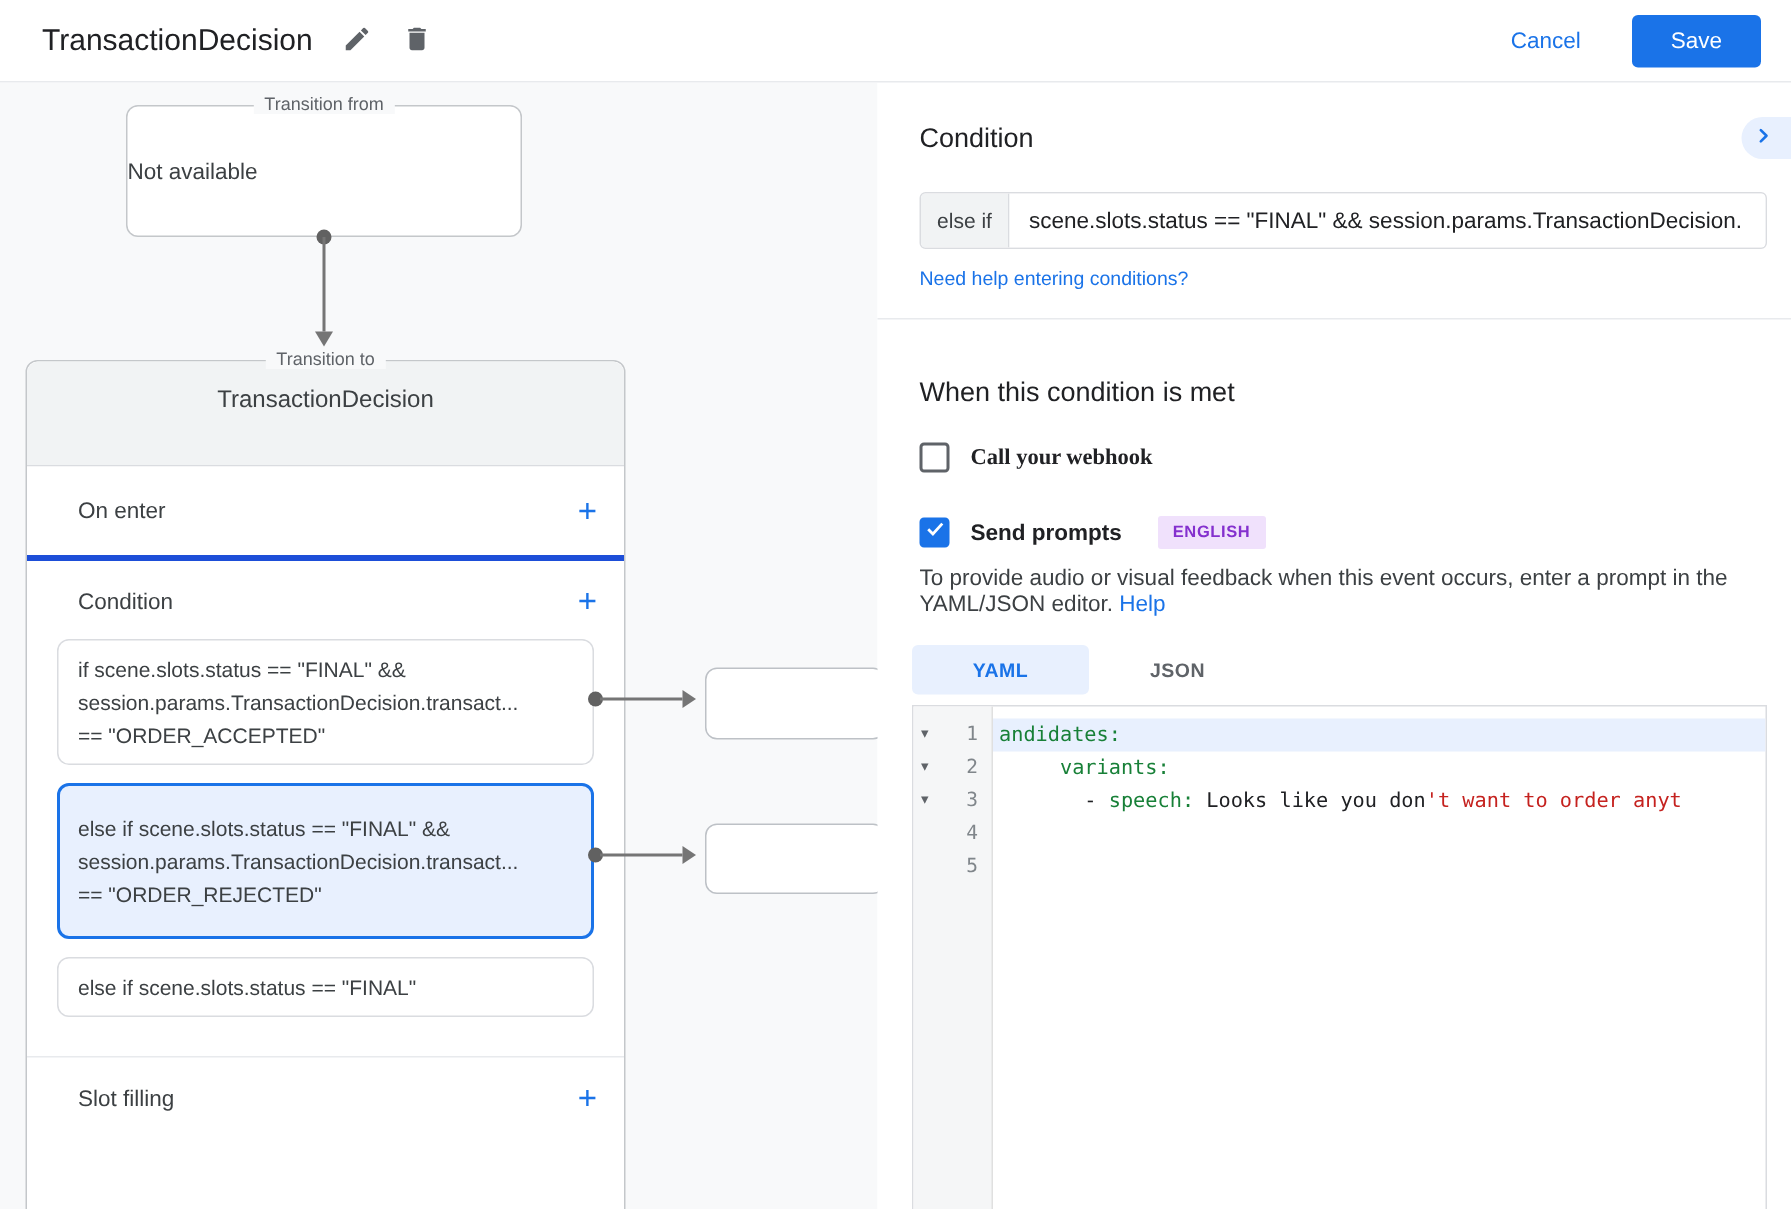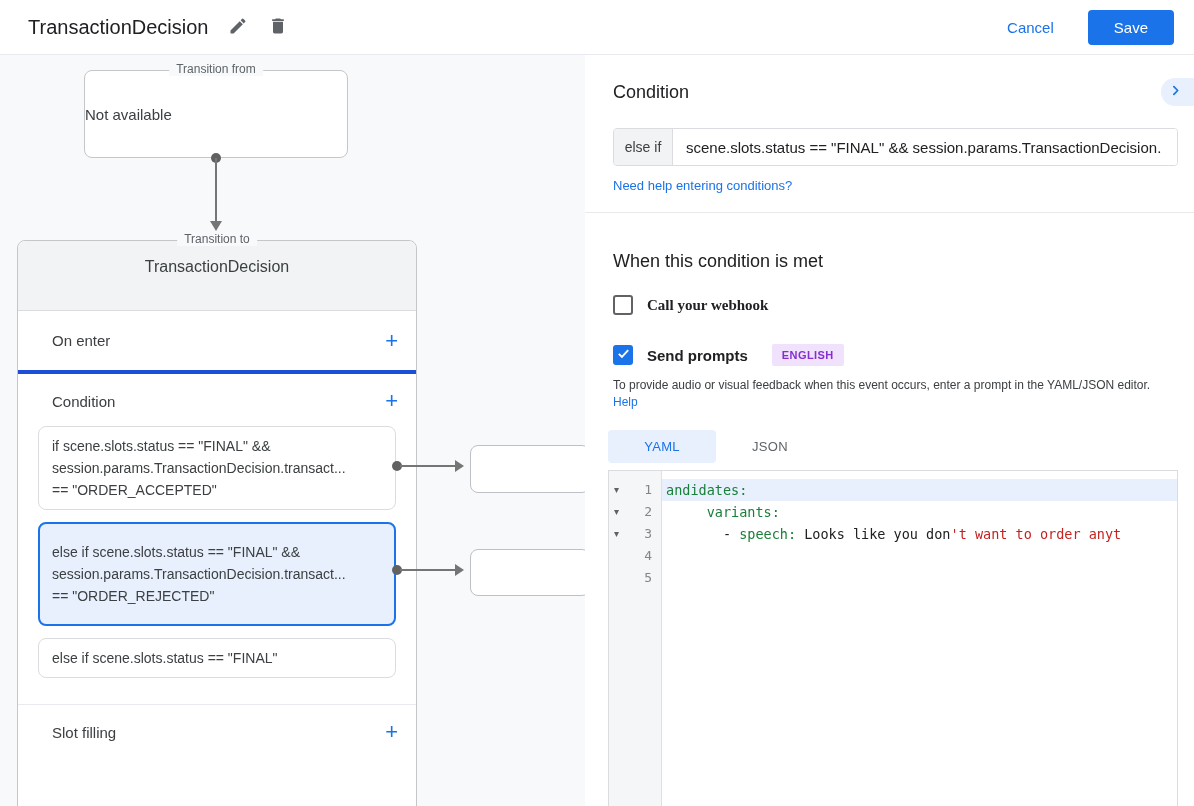--- a/index.html
+++ b/index.html
@@ -121,26 +121,26 @@
   .row-webhook { top: 240px; font-family: Liberation Serif, serif; }
   .row-prompts { top: 289px; }
   .checkbox { width: 20px; height: 20px; border: 2px solid #5f6368; border-radius: 3px; background: #fff; cursor: pointer; flex: none; }
   .checkbox.checked { border-color: #1a73e8; background: #1a73e8; display: flex; align-items: center; justify-content: center; }
   .check-label { font-size: 15px; font-weight: 700; color: #202124; }
   .lang-badge {
     margin-left: 10px; background: #f0e1fc; color: #8430ce; font-size: 11px; font-weight: 700;
     letter-spacing: 0.4px; padding: 5px 10px; border-radius: 2px;
   }
 
-  .feedback-text { position: absolute; left: 28px; top: 322px; width: 555px; font-size: 12px; line-height: 17px; color: #3c4043; }
+  .feedback-text { position: absolute; left: 28px; top: 322px; width: 555px; font-size: 15px; line-height: 17px; color: #3c4043; }
 
   .tabs { position: absolute; left: 23px; top: 375px; display: flex; }
   .tab {
-    width: 108px; height: 33px; display: flex; align-items: center; justify-content: center;
-    font-size: 13px; font-weight: 400; letter-spacing: 0.3px; color: #5f6368; cursor: pointer; border-radius: 4px;
+    width: 118px; height: 33px; display: flex; align-items: center; justify-content: center;
+    font-size: 13px; font-weight: 700; letter-spacing: 0.3px; color: #5f6368; cursor: pointer; border-radius: 4px;
   }
   .tab.active { background: #e8f0fe; color: #1a73e8; }
 
   .editor {
     position: absolute; left: 23px; top: 415px; width: 570px; height: 336px;
     border: 1px solid #dadce0; border-bottom: none; background: #fff; display: flex;
     font-family: "DejaVu Sans Mono", monospace;
   }
   .gutter { width: 53px; flex: none; background: #f5f6f7; border-right: 1px solid #e0e0e0; padding-top: 8px; }
   .gut-row { height: 22px; position: relative; }

